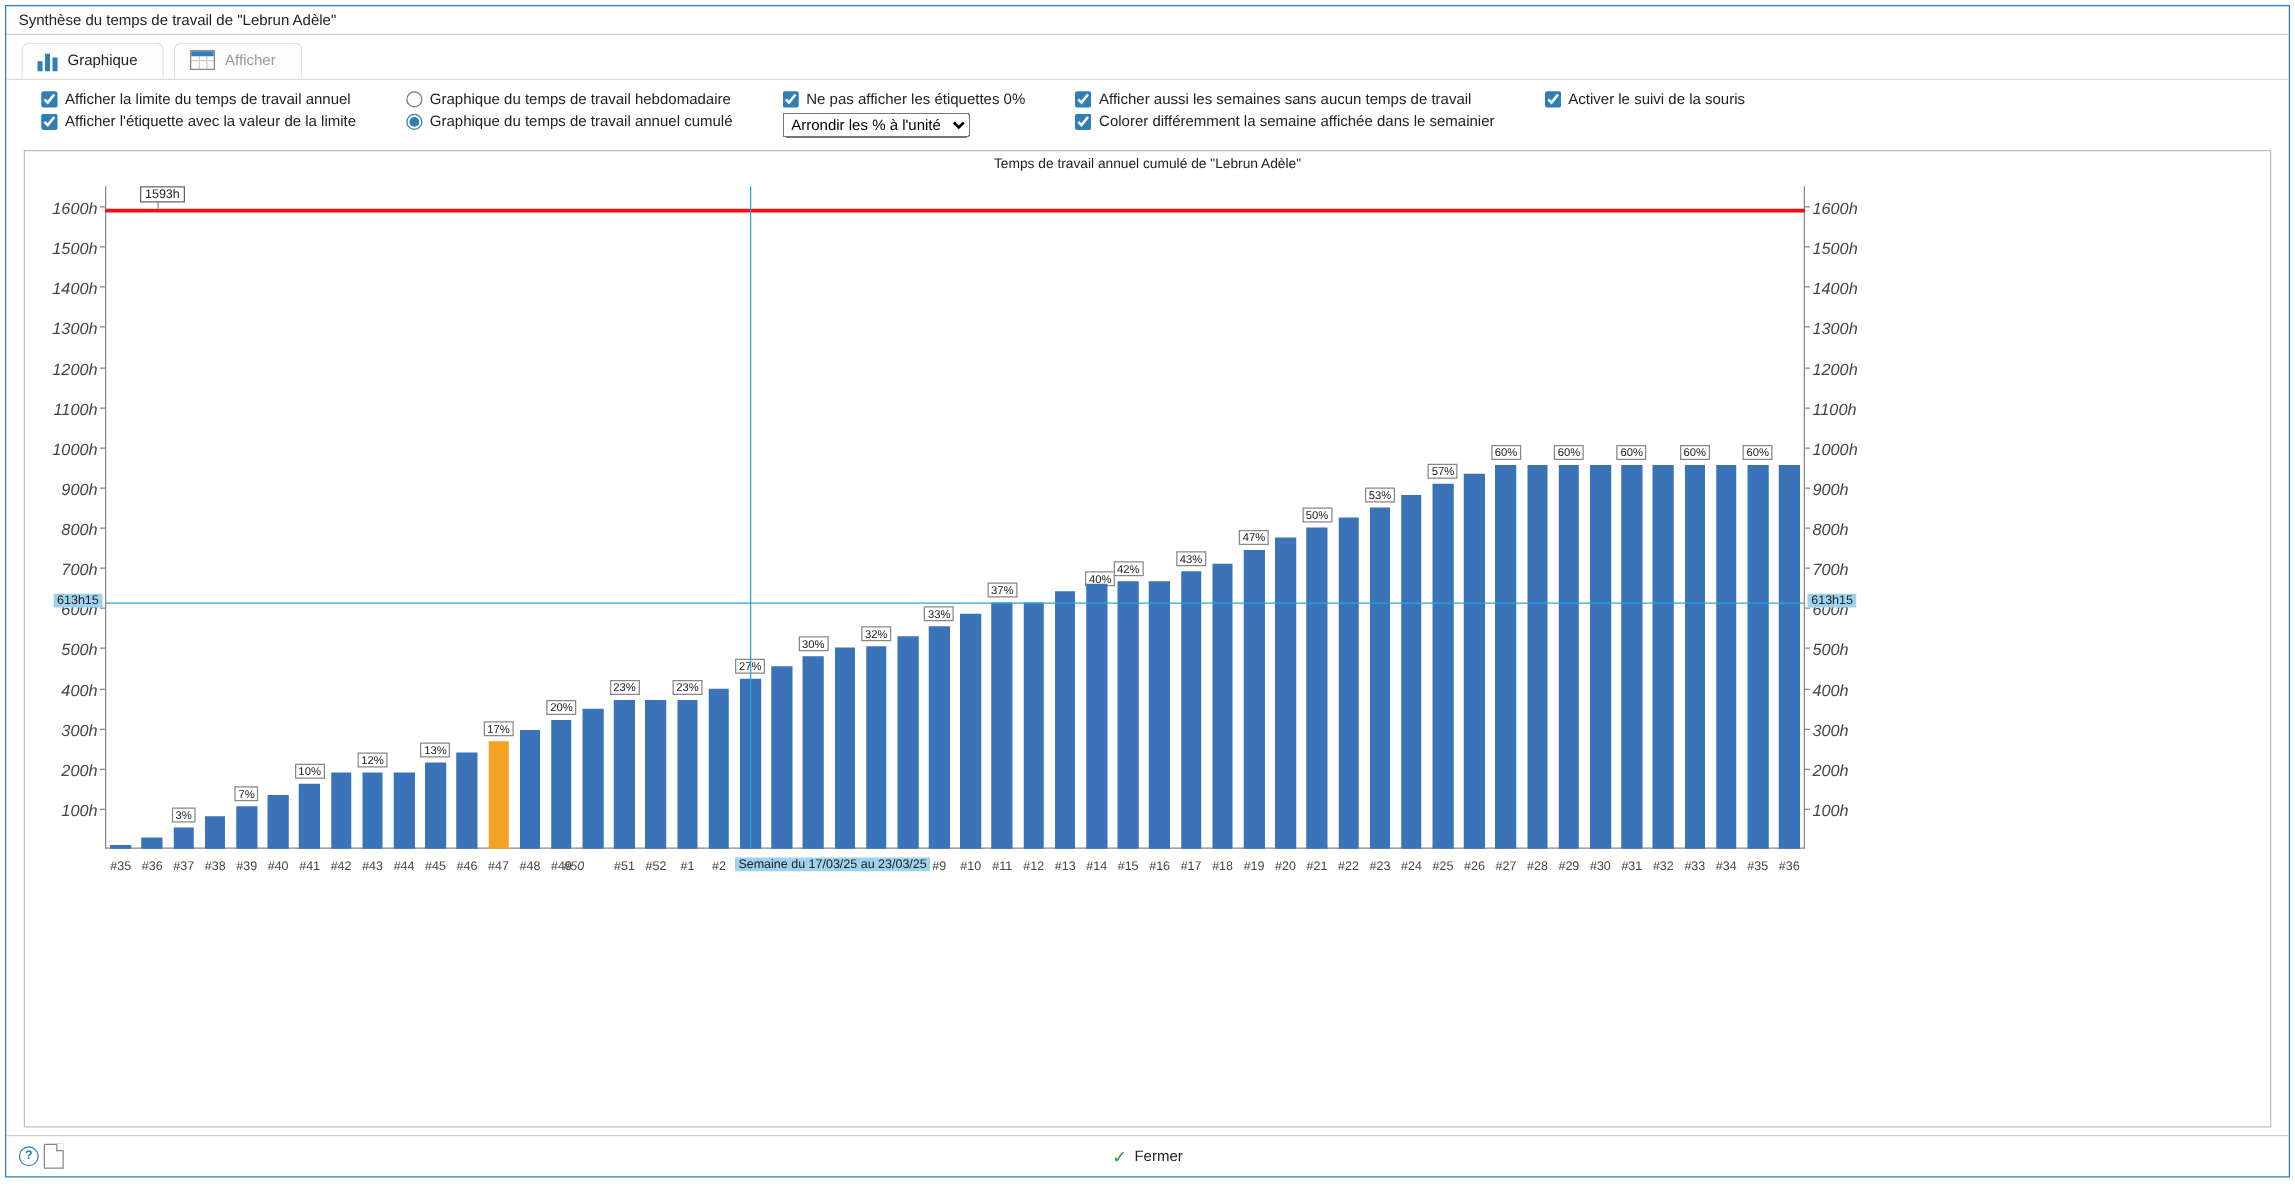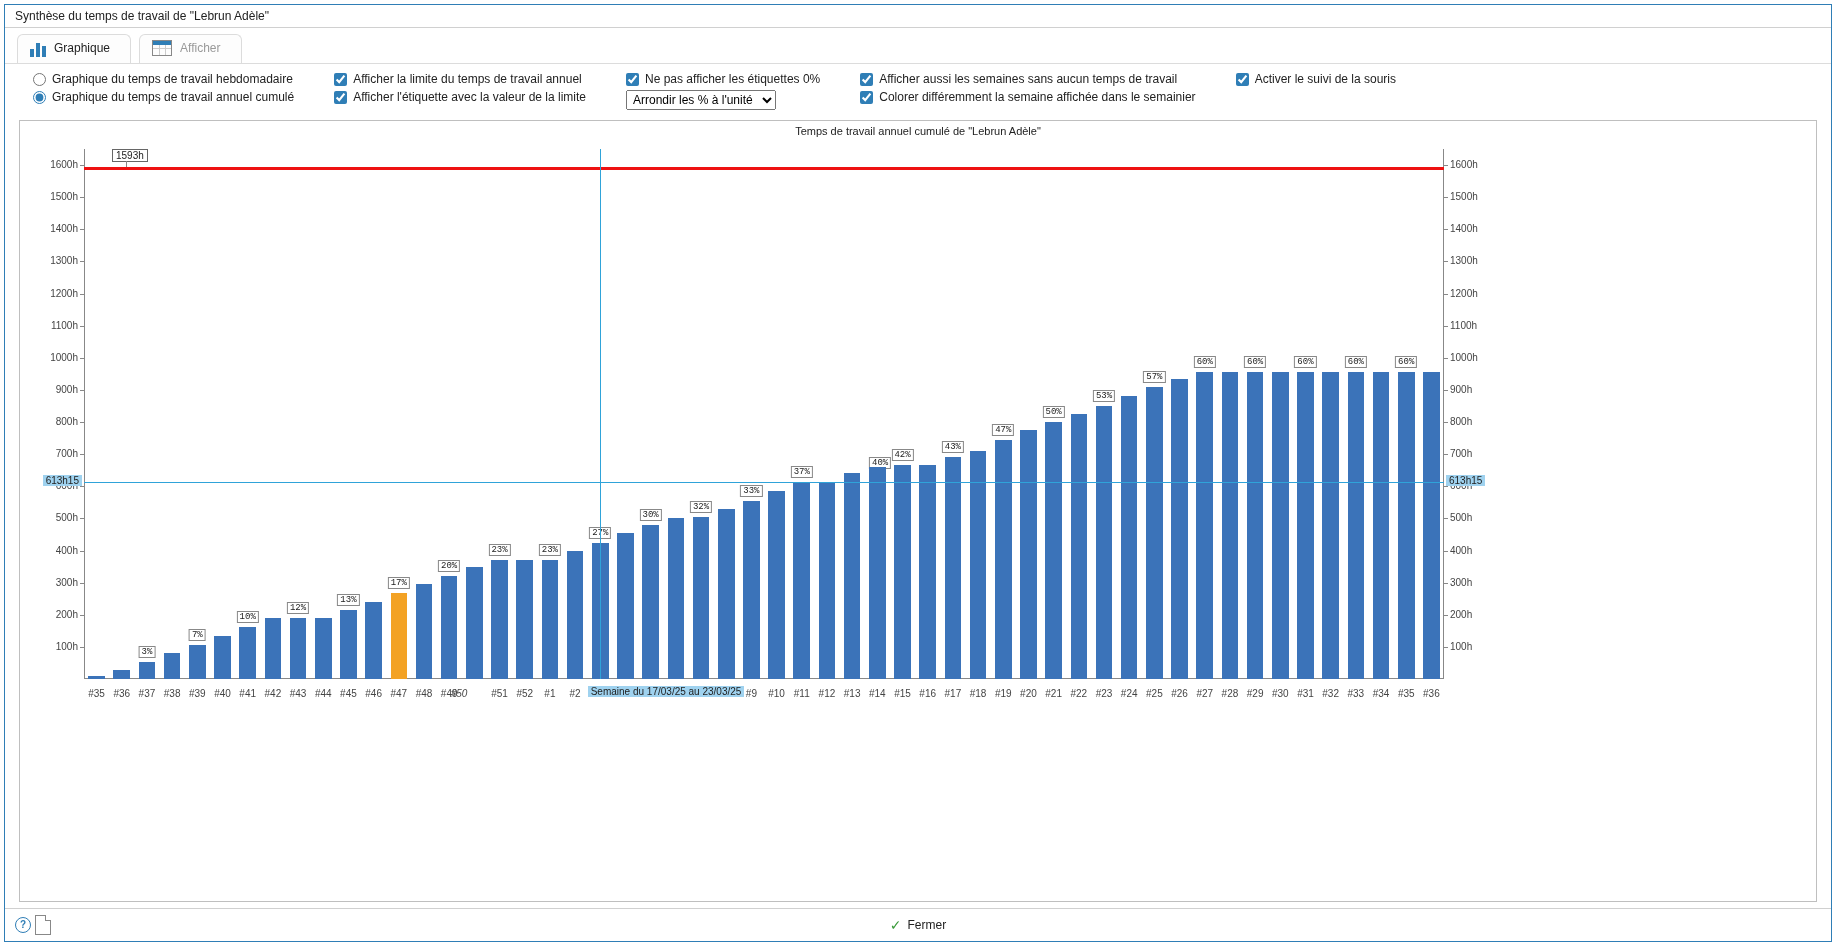--- a/index.html
+++ b/index.html
@@ -16,26 +16,26 @@
      linear-gradient(#ccc,#ccc) 6px 0/1px 100% no-repeat,
      linear-gradient(#ccc,#ccc) 12px 0/1px 100% no-repeat; }
   .options { display:flex; flex-wrap:wrap; gap:4px 40px; padding:8px 20px 6px 28px; }
   .opt-col { display:flex; flex-direction:column; gap:4px; }
   .opt-item { display:flex; align-items:center; gap:4px; white-space:nowrap; }
   input[type=radio], input[type=checkbox]{ margin:0 2px 0 0; accent-color:#2f7eb6;}
   select { font-size:12px; padding:1px 2px; width:150px; }
   .chart-wrap { flex:1; margin:4px 14px 6px 14px; border:1px solid #bfbfbf; position:relative; background:#fff; }
   .chart-title { text-align:center; font-size:11px; padding:4px 0; }
   .plot { position:absolute; left:64px; right:64px; top:28px; bottom:44px; }
-  .y-tick-left, .y-tick-right { position:absolute; font-size:10px; color:#444; }
+  .y-tick-left, .y-tick-right { position:absolute; font-size:13px; color:#444;font-style:italic; }
   .x-tick { position:absolute; bottom:-20px; font-size:10px; color:#444; transform:translateX(-50%); white-space:nowrap;}
   .axis-line { position:absolute; background:#888; }
   .bar { position:absolute; bottom:0; background:#3b73b9; }
   .bar.highlight { background:#f3a224; }
-  .bar-label { position:absolute; font-size:9px; border:1px solid #888; background:#fff; padding:0 2px; transform:translateX(-50%); white-space:nowrap;font-family:Liberation Mono, monospace;}
+  .bar-label { position:absolute; font-size:9px; border:1px solid #888; background:#fff; padding:0 2px; transform:translateX(-50%); white-space:nowrap;}
   .limit-line { position:absolute; left:0; right:0; border-top:3px solid #e11; }
   .limit-label { position:absolute; font-size:10px; border:1px solid #666; background:#fff; padding:0 3px;}
   .cursor-v { position:absolute; top:0; bottom:0; border-left:1.5px solid #2fa3d9; }
   .cursor-h { position:absolute; left:0; right:0; border-top:1.5px solid #2fa3d9; }
   .cursor-label { position:absolute; font-size:10px; background:#9fd2ef; padding:0 3px; }
   .cursor-x-label { position:absolute; font-size:10px; background:#9fd2ef; padding:0 3px; bottom:-18px; white-space:nowrap;}
   .footer { border-top:1px solid #d0d0d0; padding:6px 10px; display:flex; align-items:center; justify-content:center; position:relative;}
   .footer .help { position:absolute; left:10px; display:flex; align-items:center; gap:4px;}
   .help-icon { width:14px; height:14px; border:1.5px solid #2f7eb6; border-radius:50%; color:#2f7eb6; font-size:10px; line-height:14px; text-align:center; font-weight:bold;}
   .doc-icon { width:14px; height:18px; border:1px solid #888; position:relative;}
@@ -60,36 +60,36 @@
     </div>
     <div class="tab inactive">
       <span class="icon-table"></span>
       <span>Afficher</span>
     </div>
   </div>
 
   <div class="options">
     <div class="opt-col">
       <label class="opt-item">
+          <input type="checkbox" checked="" style="">
+          <span>Afficher la limite du temps de travail annuel</span>
+        </label>
+      <label class="opt-item">
+          <input type="checkbox" checked="" style="">
+          <span>Afficher l'étiquette avec la valeur de la limite</span>
+        </label>
+    </div>
+    <div class="opt-col">
+      <label class="opt-item">
           <input type="radio" name="gtype" style="">
           <span>Graphique du temps de travail hebdomadaire</span>
         </label>
       <label class="opt-item">
           <input type="radio" name="gtype" checked="" style="">
           <span>Graphique du temps de travail annuel cumulé</span>
-        </label>
-    </div>
-    <div class="opt-col">
-      <label class="opt-item">
-          <input type="checkbox" checked="" style="">
-          <span>Afficher la limite du temps de travail annuel</span>
-        </label>
-      <label class="opt-item">
-          <input type="checkbox" checked="" style="">
-          <span>Afficher l'étiquette avec la valeur de la limite</span>
         </label>
     </div>
     <div class="opt-col">
       <label class="opt-item">
           <input type="checkbox" checked="" style="">
           <span>Ne pas afficher les étiquettes 0%</span>
         </label>
       <div class="opt-item">
         <select><option>Arrondir les % à l'unité</option></select>
       </div>

